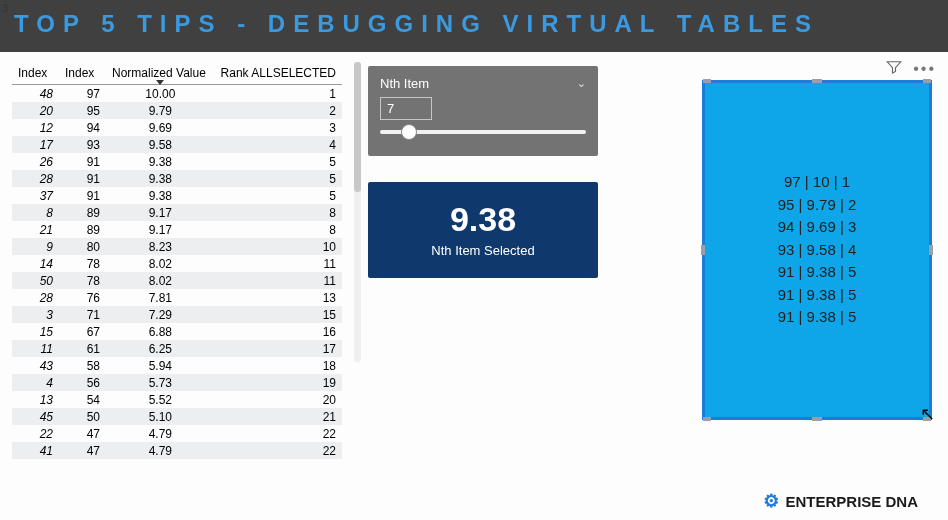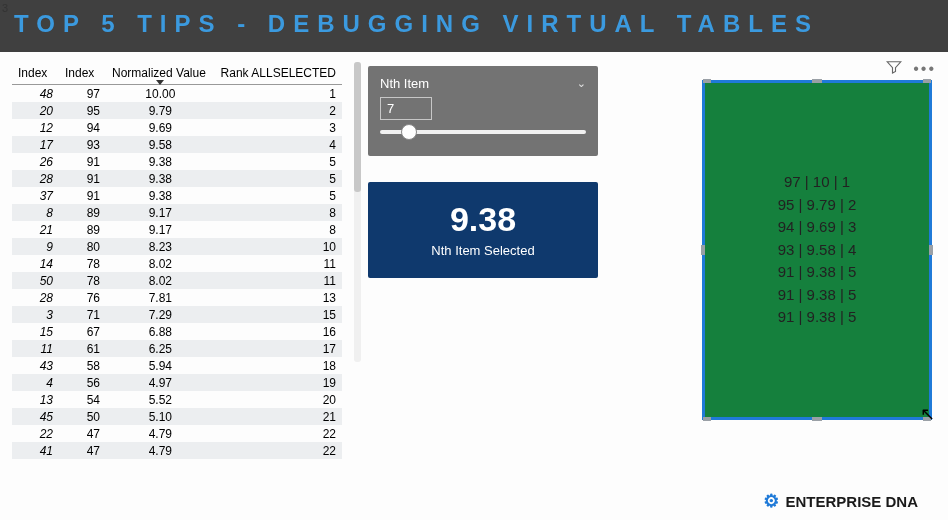--- a/index.html
+++ b/index.html
@@ -110,21 +110,21 @@
   .card-value{font-size:34px;font-weight:700;}
   .card-label{font-size:13px;margin-top:4px;}
   
   .right-col { flex:1; position:relative; padding-top:18px;}
   .visual-box{
     position:relative;
     border:3px solid #1f7ad8;
     width:230px; height:340px;
     margin-left:auto; margin-right:4px;
     display:flex;align-items:center;justify-content:center;
-    background:#15803d;
+    background:#0ea5e9;
   }
   .handle{position:absolute;width:10px;height:4px;background:#9aa0a6;}
   .handle.v{width:4px;height:10px;}
   .concat-list{font-size:15px;color:#222;text-align:center;line-height:1.5;}
   .cursor{
     position:absolute; right:-6px; bottom:-8px;
     font-size:18px; color:#000;
   }
   .logo{
     position:absolute; right:30px; bottom:8px;
@@ -261,21 +261,21 @@
           </tr>
           <tr>
             <td>43</td>
             <td>58</td>
             <td>5.94</td>
             <td>18</td>
           </tr>
           <tr>
             <td>4</td>
             <td>56</td>
-            <td>4.97</td>
+            <td>5.73</td>
             <td>19</td>
           </tr>
           <tr>
             <td>13</td>
             <td>54</td>
             <td>5.52</td>
             <td>20</td>
           </tr>
           <tr>
             <td>45</td>

